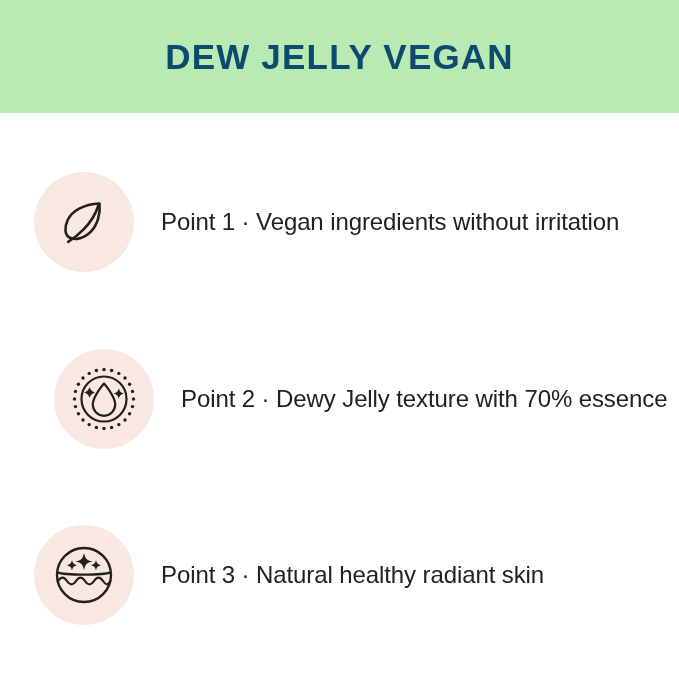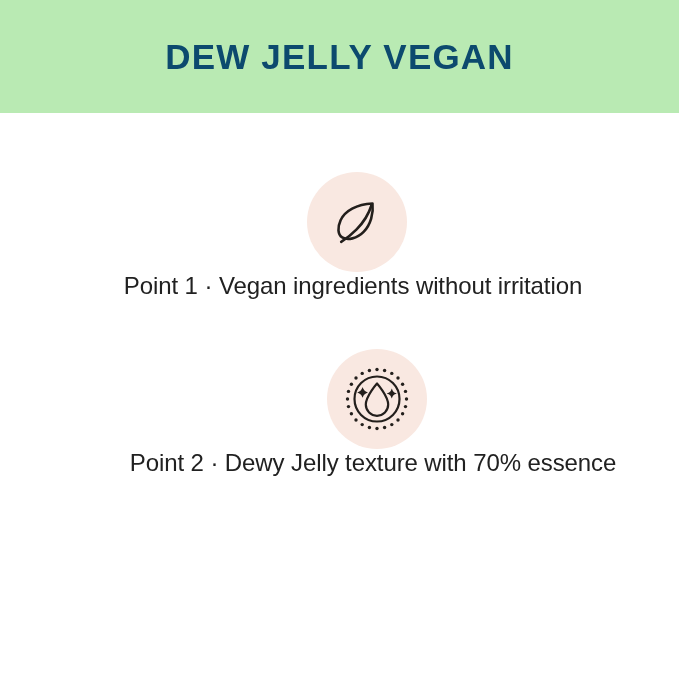--- a/index.html
+++ b/index.html
@@ -50,21 +50,20 @@
     width: 679px;
     height: 566px;
   }
   .point-row {
     position: absolute;
     left: 0;
     width: 679px;
     height: 100px;
     display: flex;
     align-items: center;
-    flex-direction: column;
   }
   .point-row.row-1 { top: 59px; }
   .point-row.row-2 { top: 236px; padding-left: 20px; }
   .point-row.row-3 { top: 412px; }
 
   .icon-badge {
     position: relative;
     flex: 0 0 auto;
     width: 100px;
     height: 100px;
@@ -151,15 +150,36 @@
 
             <path d="M18.6 21.0 C19.9 24.4 20.6 25.1 24.0 26.4 C20.6 27.7 19.9 28.4 18.6 31.8 C17.3 28.4 16.6 27.7 13.2 26.4 C16.6 25.1 17.3 24.4 18.6 21.0 Z" fill="#231f1c"></path>
 
             <path d="M47.8 22.6 C49.0 25.8 49.6 26.4 52.8 27.6 C49.6 28.8 49.0 29.4 47.8 32.6 C46.6 29.4 46.0 28.8 42.8 27.6 C46.0 26.4 46.6 25.8 47.8 22.6 Z" fill="#231f1c"></path>
           </svg>
         </span>
       </div>
       <div class="point-text">Point 2 · Dewy Jelly texture with 70% essence</div>
     </div>
 
+    <div class="point-row row-3">
+      <div class="icon-badge">
+        <span>
+          <svg width="66" height="66" viewBox="0 0 66 66" fill="none">
+
+            <circle cx="33" cy="33" r="27" stroke="#231f1c" stroke-width="2.4"></circle>
+
+            <path d="M6.6 30.4 C14.0 33.4 52.0 33.4 59.4 30.4" stroke="#231f1c" stroke-width="2.4" stroke-linecap="round"></path>
+
+            <path d="M7.0 39.0 C10.0 34.6 13.0 34.6 16.0 39.0 C19.0 43.4 22.0 43.4 25.0 39.0 C28.0 34.6 31.0 34.6 34.0 39.0 C37.0 43.4 40.0 43.4 43.0 39.0 C46.0 34.6 49.0 34.6 52.0 39.0 C55.0 43.4 57.0 43.4 59.0 39.6" stroke="#231f1c" stroke-width="2.2" stroke-linecap="round" fill="none"></path>
+
+            <path d="M33.0 11.0 C34.5 17.0 35.5 18.0 41.5 19.5 C35.5 21.0 34.5 22.0 33.0 28.0 C31.5 22.0 30.5 21.0 24.5 19.5 C30.5 18.0 31.5 17.0 33.0 11.0 Z" fill="#231f1c"></path>
+
+            <path d="M21.0 18.0 C22.0 21.6 22.6 22.2 26.2 23.2 C22.6 24.2 22.0 24.8 21.0 28.4 C20.0 24.8 19.4 24.2 15.8 23.2 C19.4 22.2 20.0 21.6 21.0 18.0 Z" fill="#231f1c"></path>
+
+            <path d="M45.0 18.0 C46.0 21.6 46.6 22.2 50.2 23.2 C46.6 24.2 46.0 24.8 45.0 28.4 C44.0 24.8 43.4 24.2 39.8 23.2 C43.4 22.2 44.0 21.6 45.0 18.0 Z" fill="#231f1c"></path>
+          </svg>
+        </span>
+      </div>
+      <div class="point-text">Point 3 · Natural healthy radiant skin</div>
+    </div>
 
   </div>
 </div>
 
 </body></html>

